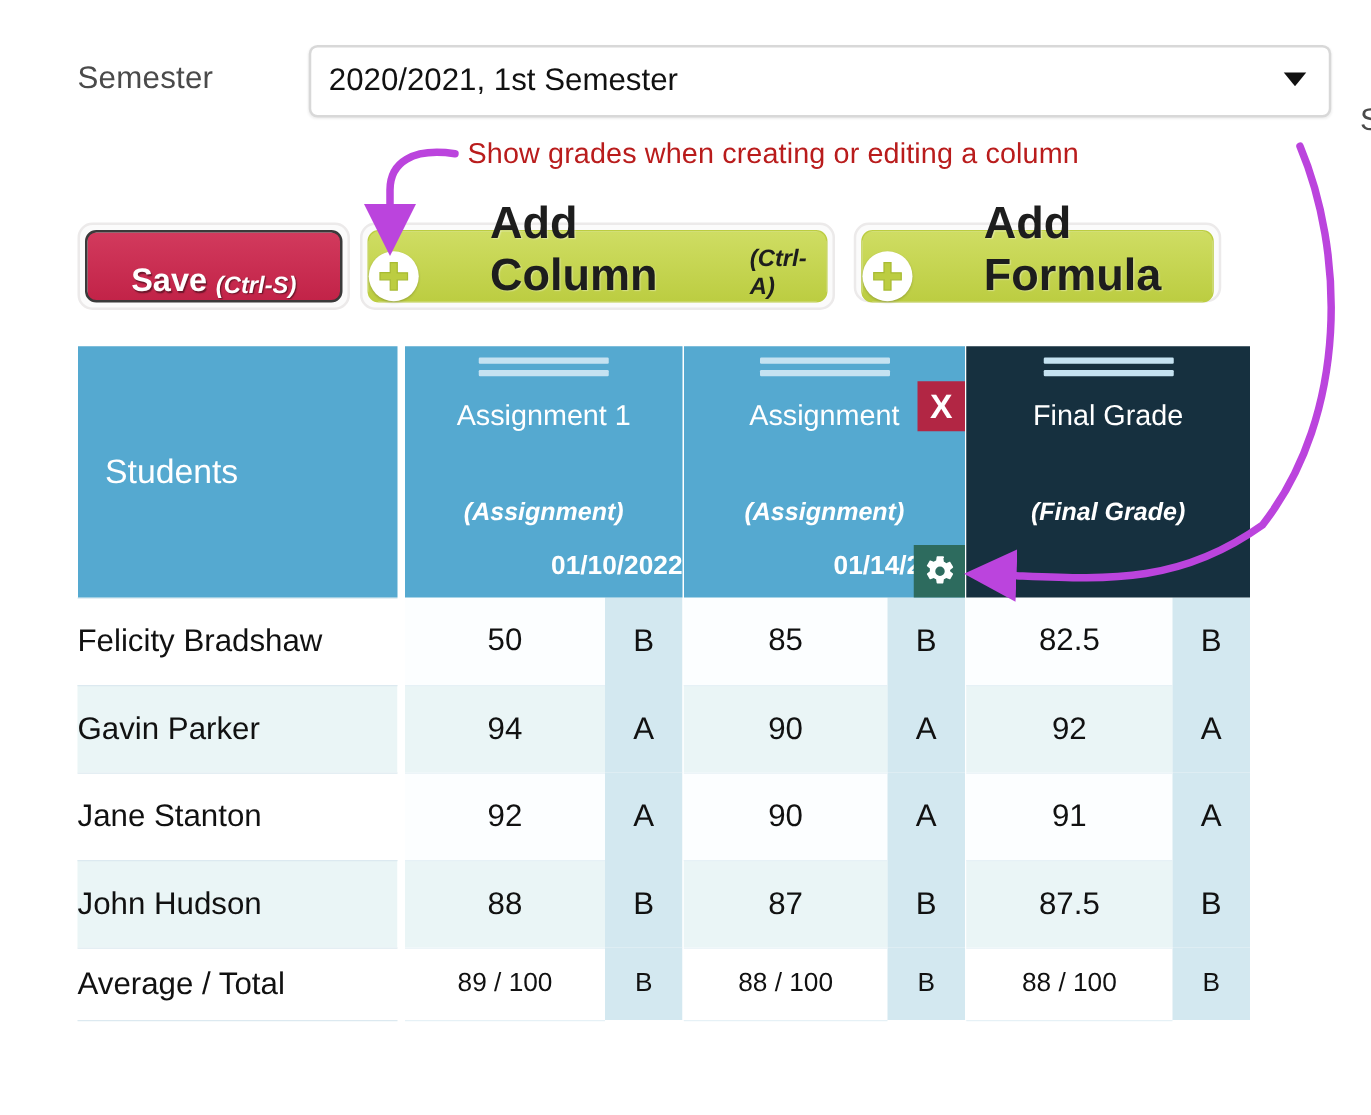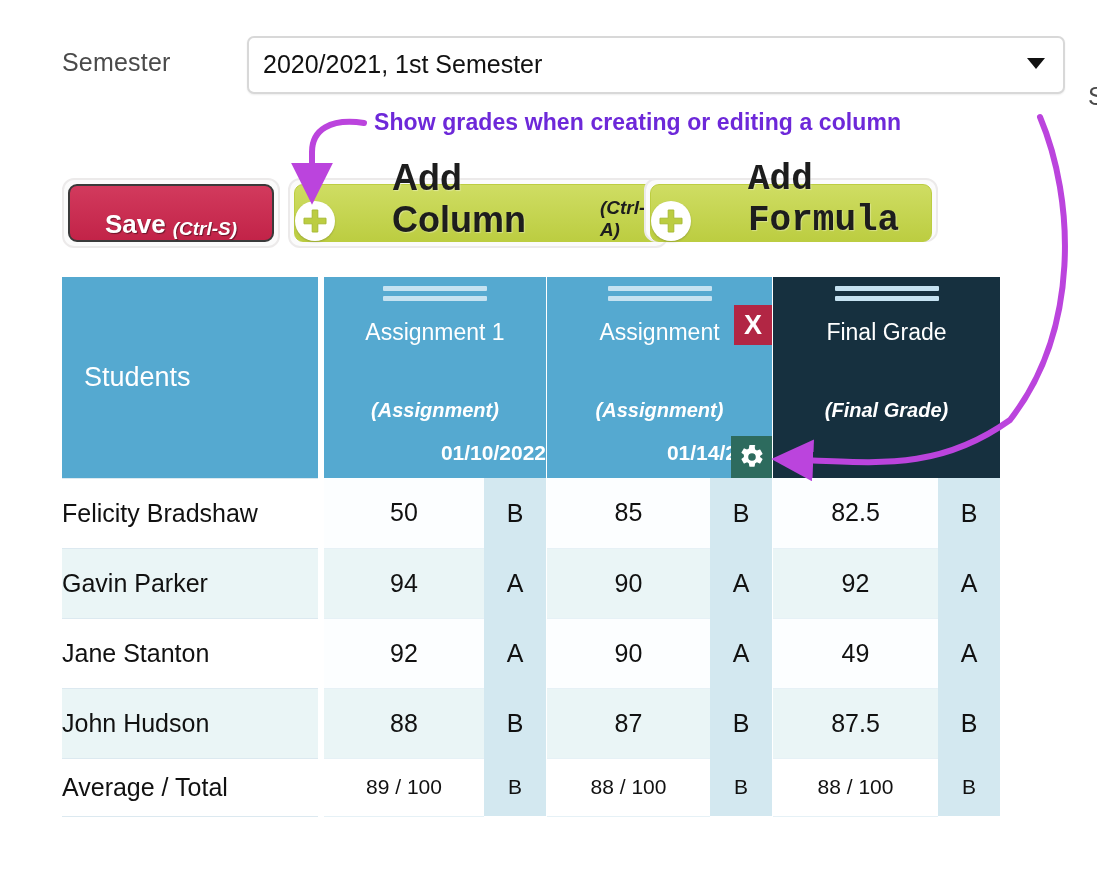--- a/index.html
+++ b/index.html
@@ -68,22 +68,22 @@
     position: absolute;
     left: 0; top: 0;
     width: 1097px; height: 892px;
     pointer-events: none;
     z-index: 30;
   }
   .annot-text {
     position: absolute;
     left: 374px; top: 109px;
     font-size: 23px;
-    font-weight: bold;
-    color: #6d28d9;
+    font-weight: normal;
+    color: #b91c1c;
     letter-spacing: 0.1px;
     z-index: 31;
     white-space: nowrap;
   }
 
   
   .btn-row {
     position: absolute;
     left: 0; top: 178px;
     height: 70px;
@@ -118,21 +118,21 @@
     font-size: 26px; font-weight: bold; color: #ffffff;
     text-shadow: 1px 1px 1px rgba(0,0,0,0.45);
   }
   .btn-save .sk {
     font-size: 19px; font-style: italic; font-weight: bold; color: #ffffff;
     margin-left: 7px;
     text-shadow: 1px 1px 1px rgba(0,0,0,0.45);
   }
 
   .btn-addcol-outer { left: 288px; width: 380px; height: 70px; }
-  .btn-addform-outer { left: 644px; width: 294px; height: 64px; font-family: Liberation Mono, monospace; }
+  .btn-addform-outer { left: 683px; width: 294px; height: 64px; }
   .btn-green {
     background: linear-gradient(180deg, #cfdd63 0%, #bccd41 100%);
     width: 100%;
     border: 1px solid #bccd41;
   }
   .btn-green .lbl {
     font-size: 36px; font-weight: bold; color: #1d1d1d;
     text-shadow: 1px 1px 1px rgba(255,255,255,0.35);
     margin-left: 43px;
   }
@@ -456,21 +456,21 @@
 
         <tr>
           <td class="bd c-name row0">Jane Stanton</td>
           <td class="bd c-spacer"></td>
           <td class="bd c-score">92</td>
           <td class="bd c-grade">A</td>
           <td class="bd c-spacer"></td>
           <td class="bd c-score">90</td>
           <td class="bd c-grade">A</td>
           <td class="bd c-spacer"></td>
-          <td class="bd c-score">49</td>
+          <td class="bd c-score">91</td>
           <td class="bd c-grade">A</td>
         </tr>
 
         <tr class="alt">
           <td class="bd c-name">John Hudson</td>
           <td class="bd c-spacer"></td>
           <td class="bd c-score">88</td>
           <td class="bd c-grade">B</td>
           <td class="bd c-spacer"></td>
           <td class="bd c-score">87</td>

